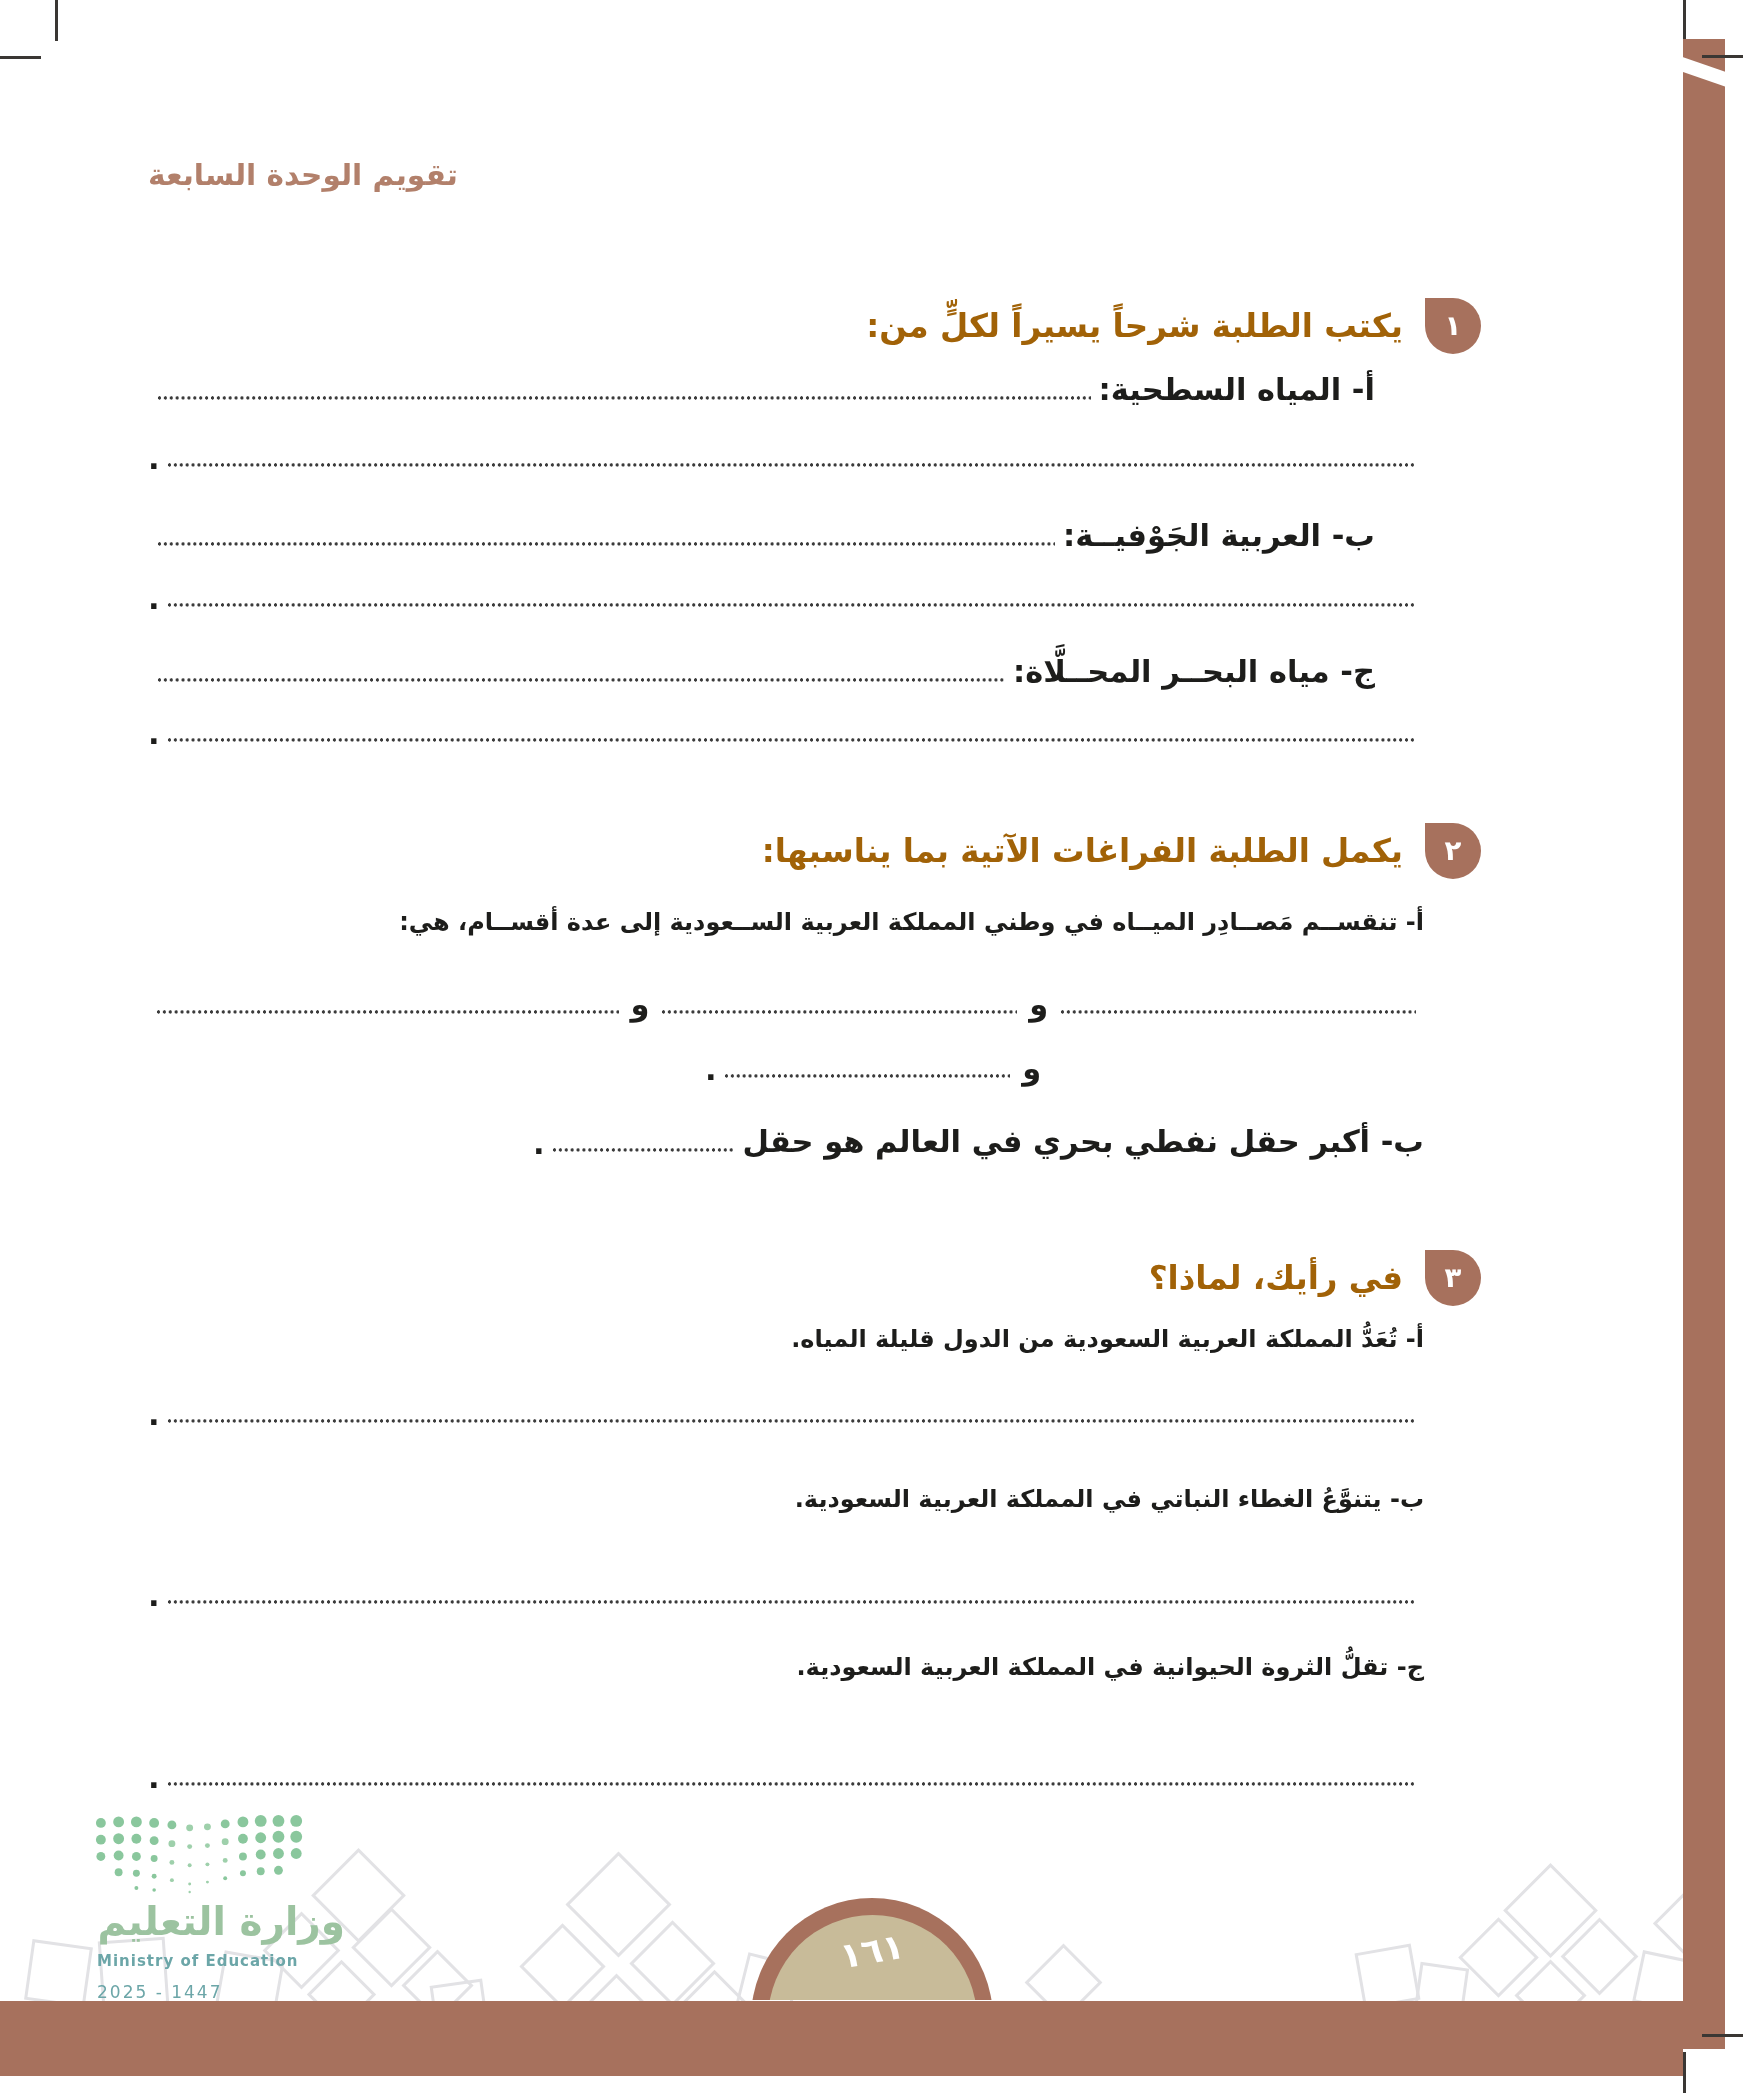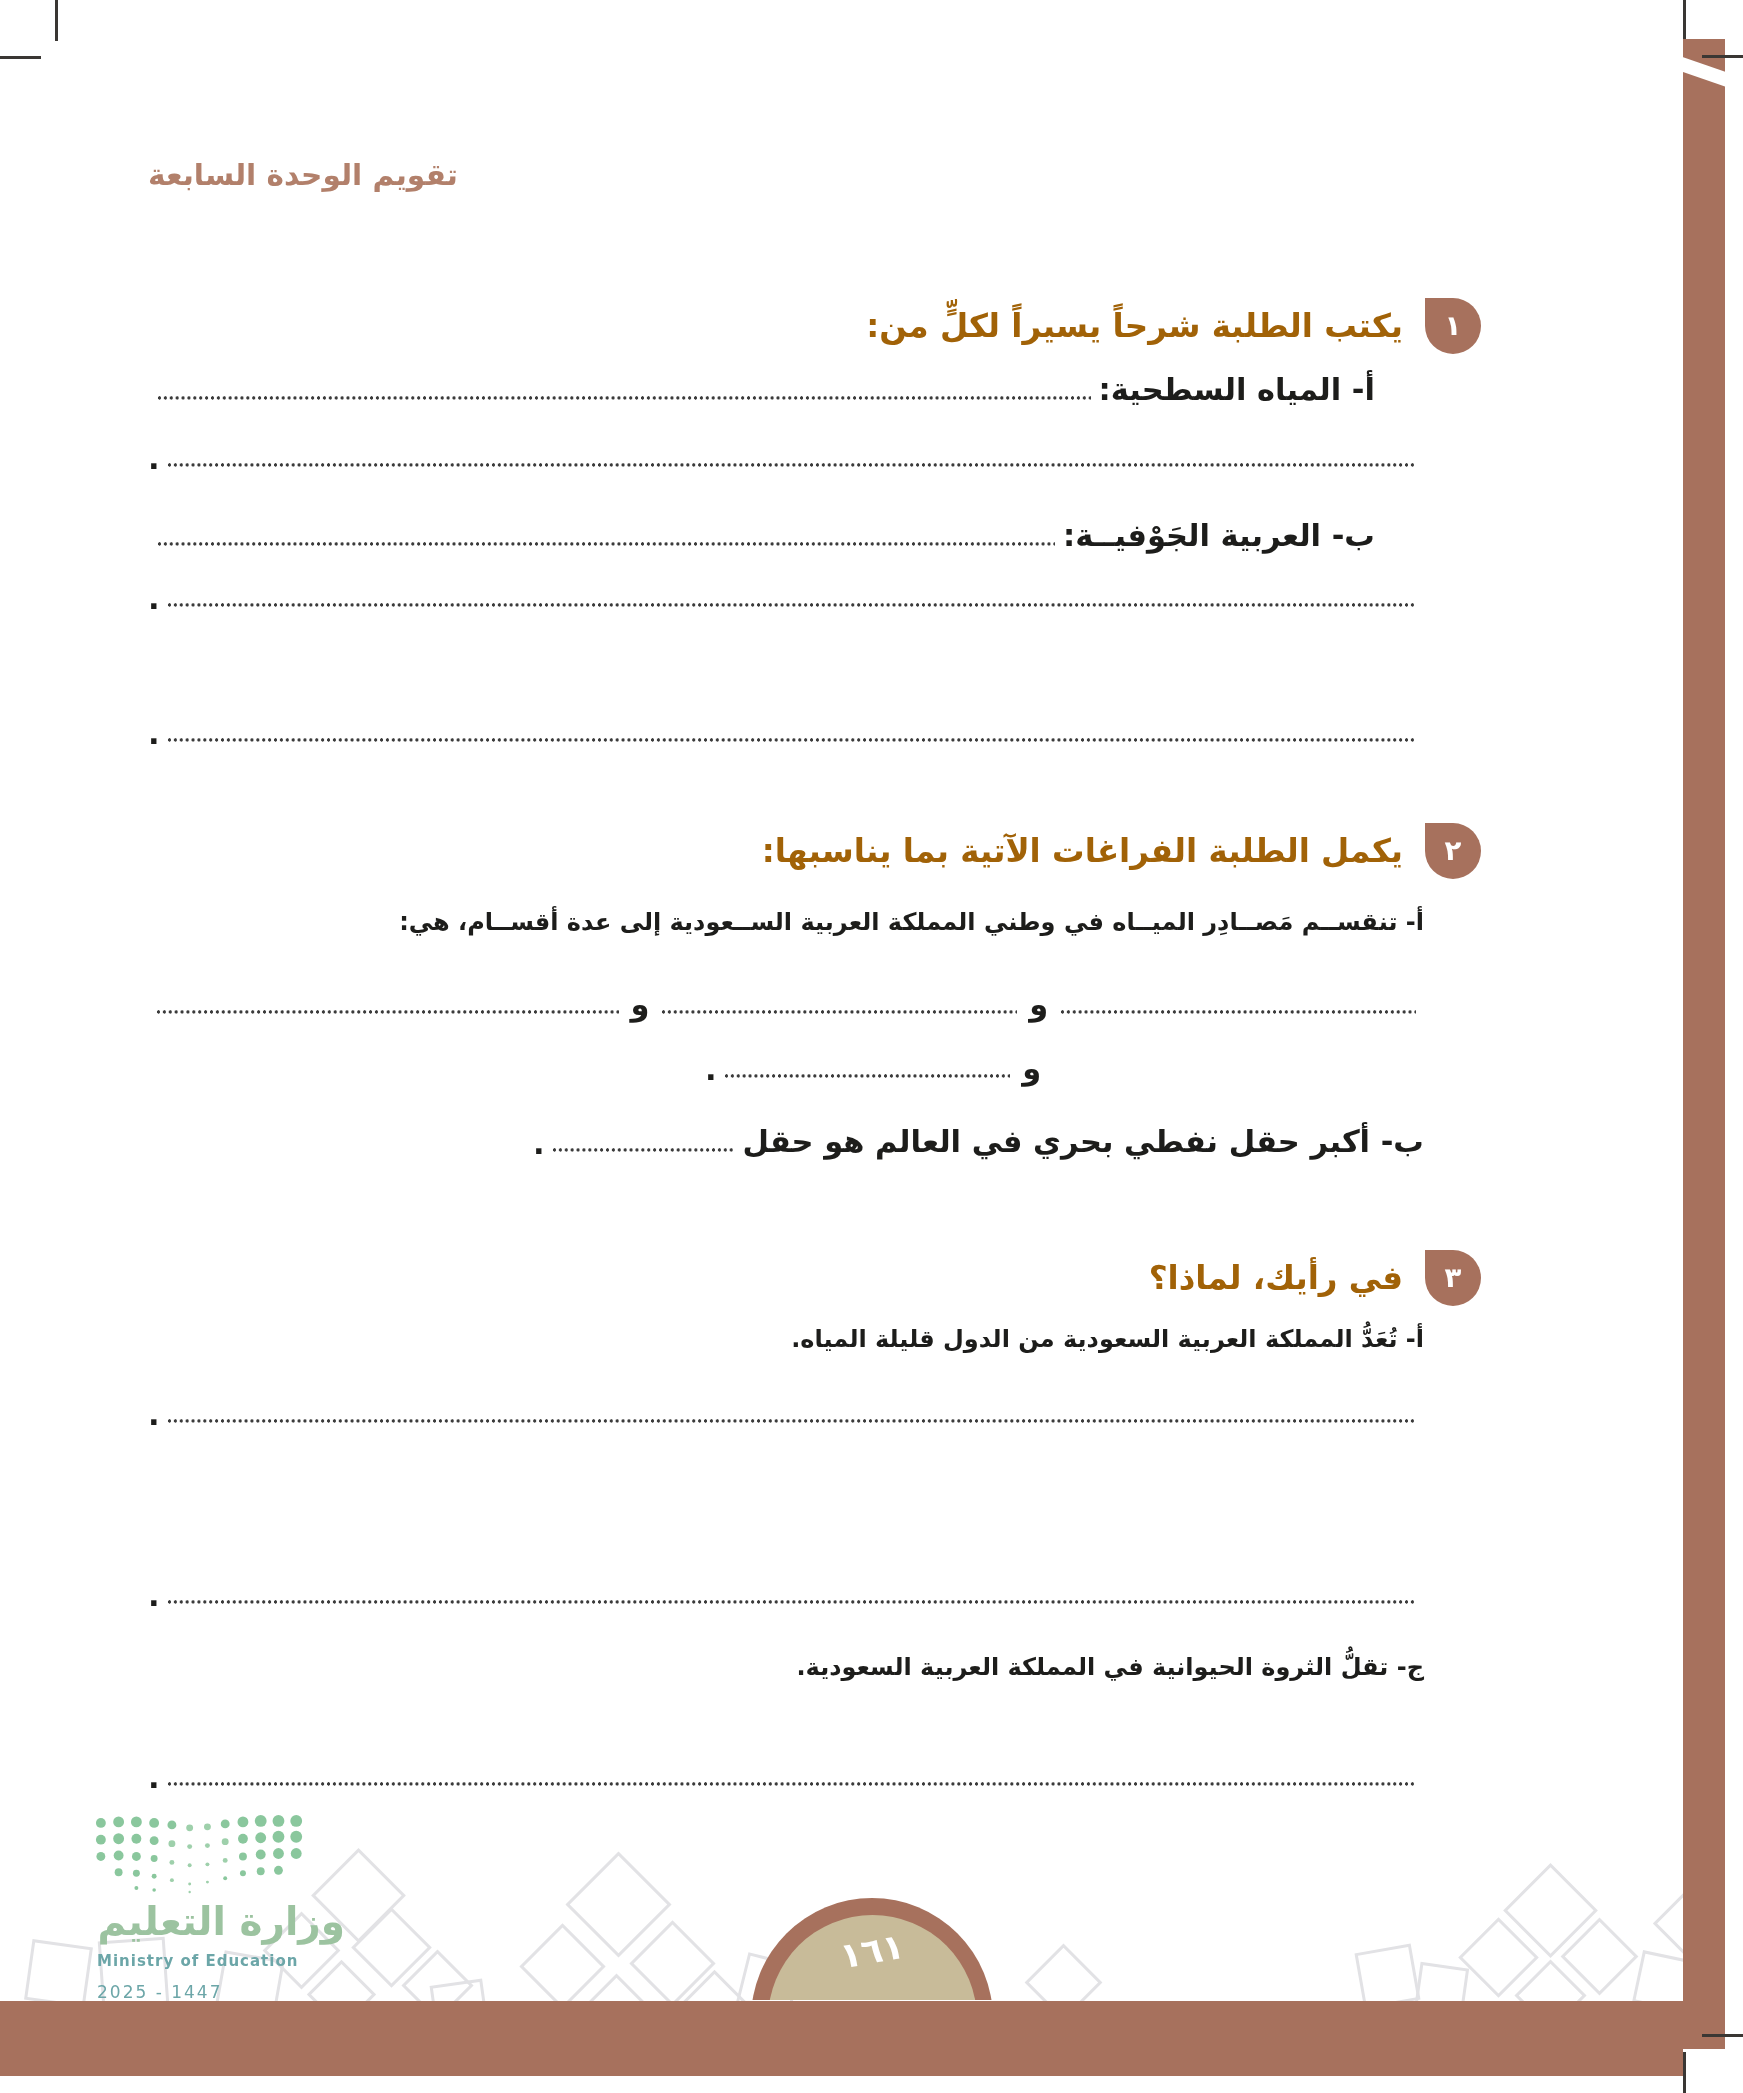--- a/index.html
+++ b/index.html
@@ -79,20 +79,24 @@
 
   <div class="row" style="top:512px;right:369px;width:1226px;">
     <span class="lbl">ب- العربية الجَوْفيــة:</span>
     <span class="dots"></span>
   </div>
   <div class="row" style="top:573px;right:320px;width:1276px;">
     <span class="dots"></span>
     <span class="endmark">.</span>
   </div>
 
+  <div class="row" style="top:648px;right:369px;width:1226px;">
+    <span class="lbl">ج- مياه البحــر المحــلَّاة:</span>
+    <span class="dots"></span>
+  </div>
   <div class="row" style="top:708px;right:320px;width:1276px;">
     <span class="dots"></span>
     <span class="endmark">.</span>
   </div>
 
   <div class="badge" style="top:823px;">
     <span>٢</span>
   </div>
   <div class="q-title" style="top:823px;">يكمل الطلبة الفراغات الآتية بما يناسبها:</div>
 
@@ -121,20 +125,21 @@
     <span>٣</span>
   </div>
   <div class="q-title" style="top:1250px;">في رأيك، لماذا؟</div>
 
   <div class="sentence" style="top:1325px;right:320px;">أ- تُعَدُّ المملكة العربية السعودية من الدول قليلة المياه.</div>
   <div class="row" style="top:1389px;right:320px;width:1276px;">
     <span class="dots"></span>
     <span class="endmark">.</span>
   </div>
 
+  <div class="sentence" style="top:1485px;right:320px;">ب- يتنوَّعُ الغطاء النباتي في المملكة العربية السعودية.</div>
   <div class="row" style="top:1570px;right:320px;width:1276px;">
     <span class="dots"></span>
     <span class="endmark">.</span>
   </div>
 
   <div class="sentence" style="top:1653px;right:320px;">ج- تقلُّ الثروة الحيوانية في المملكة العربية السعودية.</div>
   <div class="row" style="top:1752px;right:320px;width:1276px;">
     <span class="dots"></span>
     <span class="endmark">.</span>
   </div>

